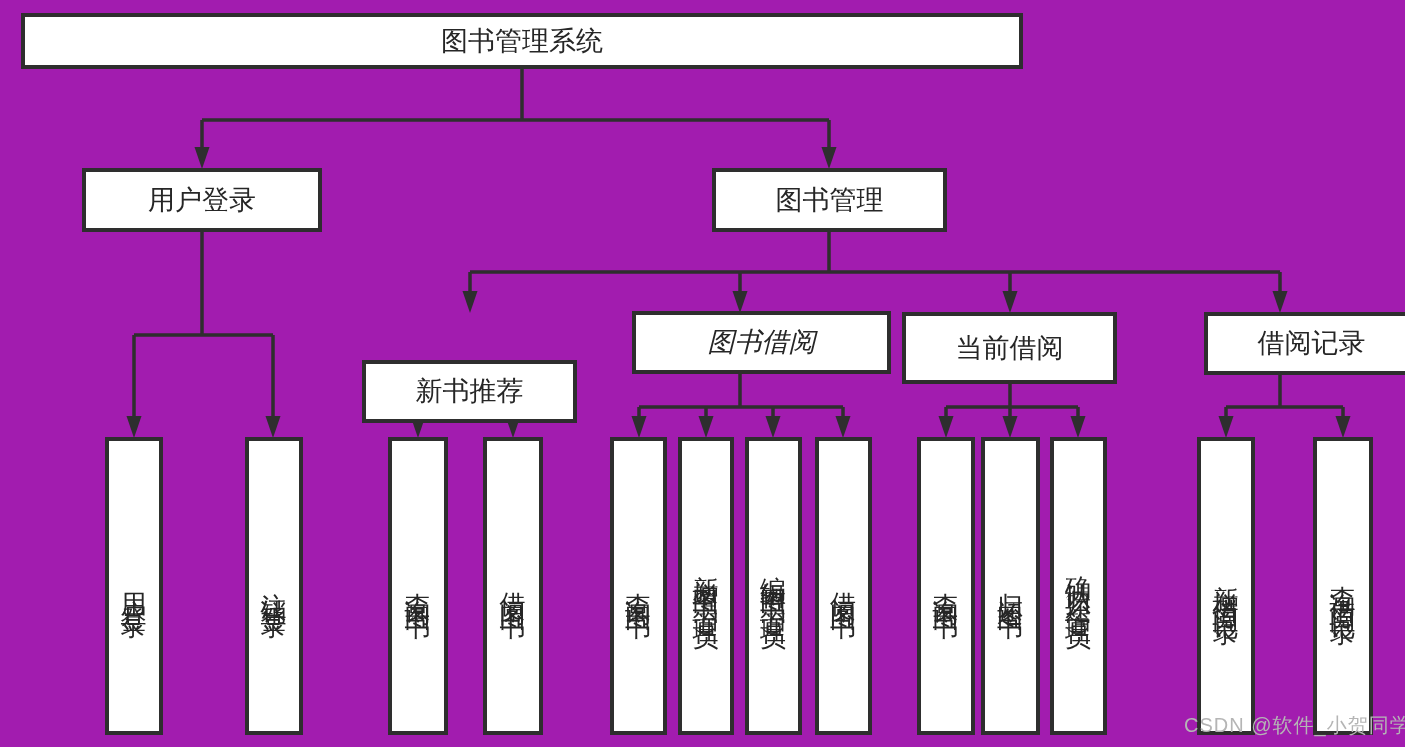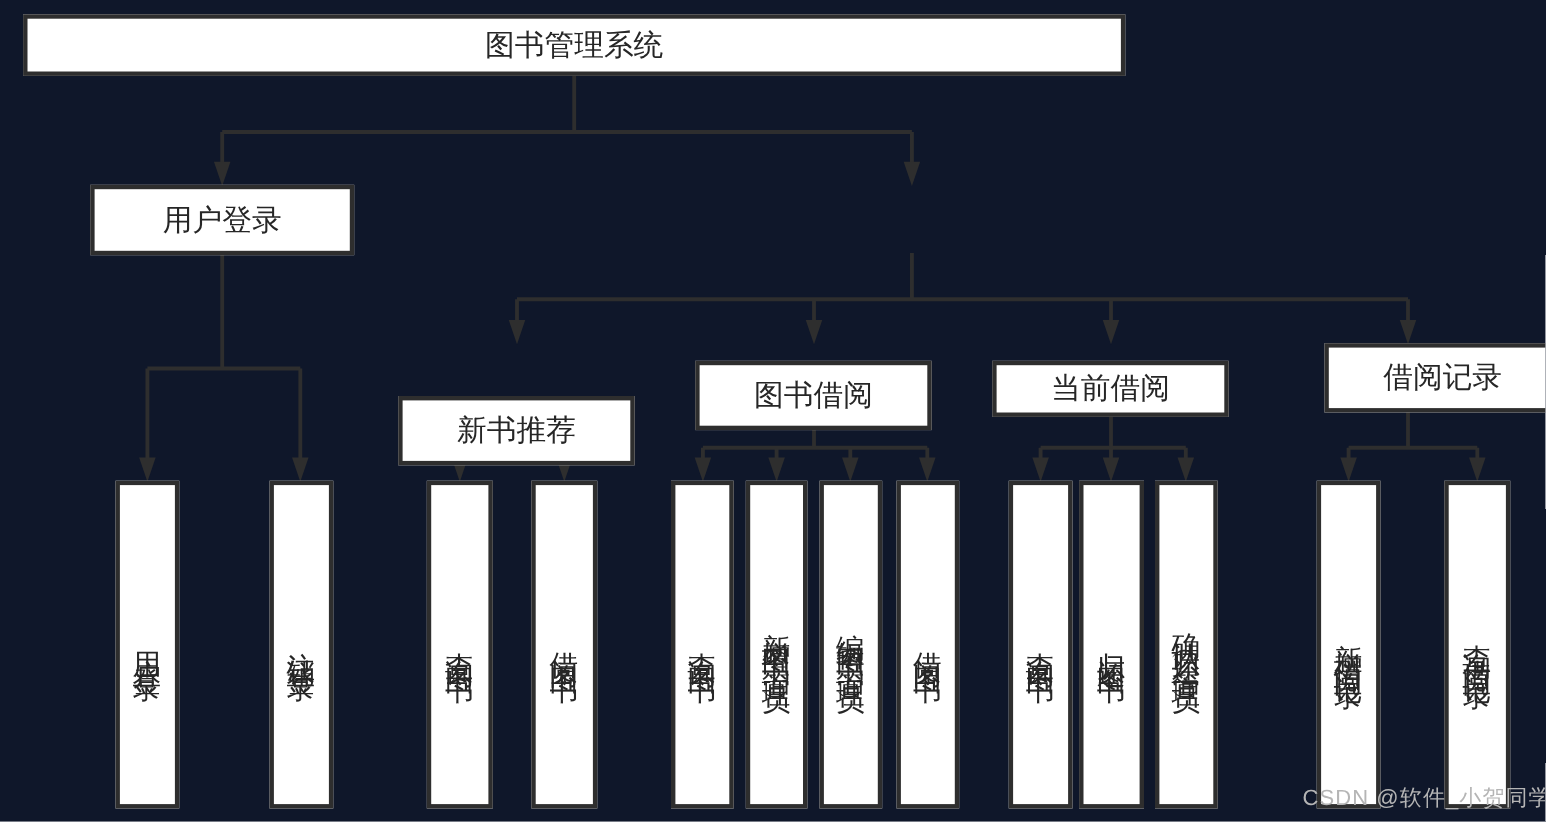--- a/index.html
+++ b/index.html
@@ -1,20 +1,20 @@
 <!DOCTYPE html>
 <html><head>
 <meta charset="utf-8">
 <style>
   html, body { margin: 0; padding: 0; background: #ffffff; }
   #stage {
     position: relative;
     width: 1405px;
     height: 747px;
-    background: #0f172a;
+    background: #a21caf;
     font-family: "Liberation Sans", sans-serif;
     overflow: hidden;
   }
   #wires {
     position: absolute;
     left: 0; top: 0;
     width: 1405px; height: 747px;
     pointer-events: none;
   }
   .node {
@@ -102,24 +102,25 @@
     <g>
       <path class="wire" d="M1280,373 V407 M1226,407 H1343 M1226,407 V417 M1343,407 V417"></path>
       <path class="head" d="M1218.5,416 L1233.5,416 L1226,438 Z"></path>
       <path class="head" d="M1335.5,416 L1350.5,416 L1343,438 Z"></path>
     </g>
   </svg>
 
   <div class="node" style="left:21px; top:13px; width:1002px; height:56px;">图书管理系统</div>
 
   <div class="node" style="left:82px; top:168px; width:240px; height:64px;">用户登录</div>
+  <div class="node" style="left:712px; top:168px; width:235px; height:64px;">图书管理</div>
 
   <div class="node" style="left:362px; top:312px; width:215px; height:63px;margin-top:48px;">新书推荐</div>
-  <div class="node" style="left:632px; top:328px; width:215px; height:63px;">图书借阅</div>
-  <div class="node" style="left:902px; top:312px; width:215px; height:51px;margin-top:16px;">当前借阅</div>
+  <div class="node" style="left:632px; top:311px; width:259px; height:63px;font-style:italic;">图书借阅</div>
+  <div class="node" style="left:902px; top:312px; width:215px; height:72px;">当前借阅</div>
   <div class="node" style="left:1204px; top:312px; width:215px; height:63px;">借阅记录</div>
 
   <div class="node vnode" style="left:105px; top:437px; width:58px; height:298px;">用户登录</div>
   <div class="node vnode" style="left:245px; top:437px; width:58px; height:298px;">注销登录</div>
 
   <div class="node vnode" style="left:388px; top:437px; width:60px; height:298px;">查询图书</div>
   <div class="node vnode" style="left:483px; top:437px; width:60px; height:298px;">借阅图书</div>
 
   <div class="node vnode" style="left:610px; top:437px; width:57px; height:298px;">查询图书</div>
   <div class="node vnode" style="left:678px; top:437px; width:56px; height:298px;">新增图书（管理员）</div>

